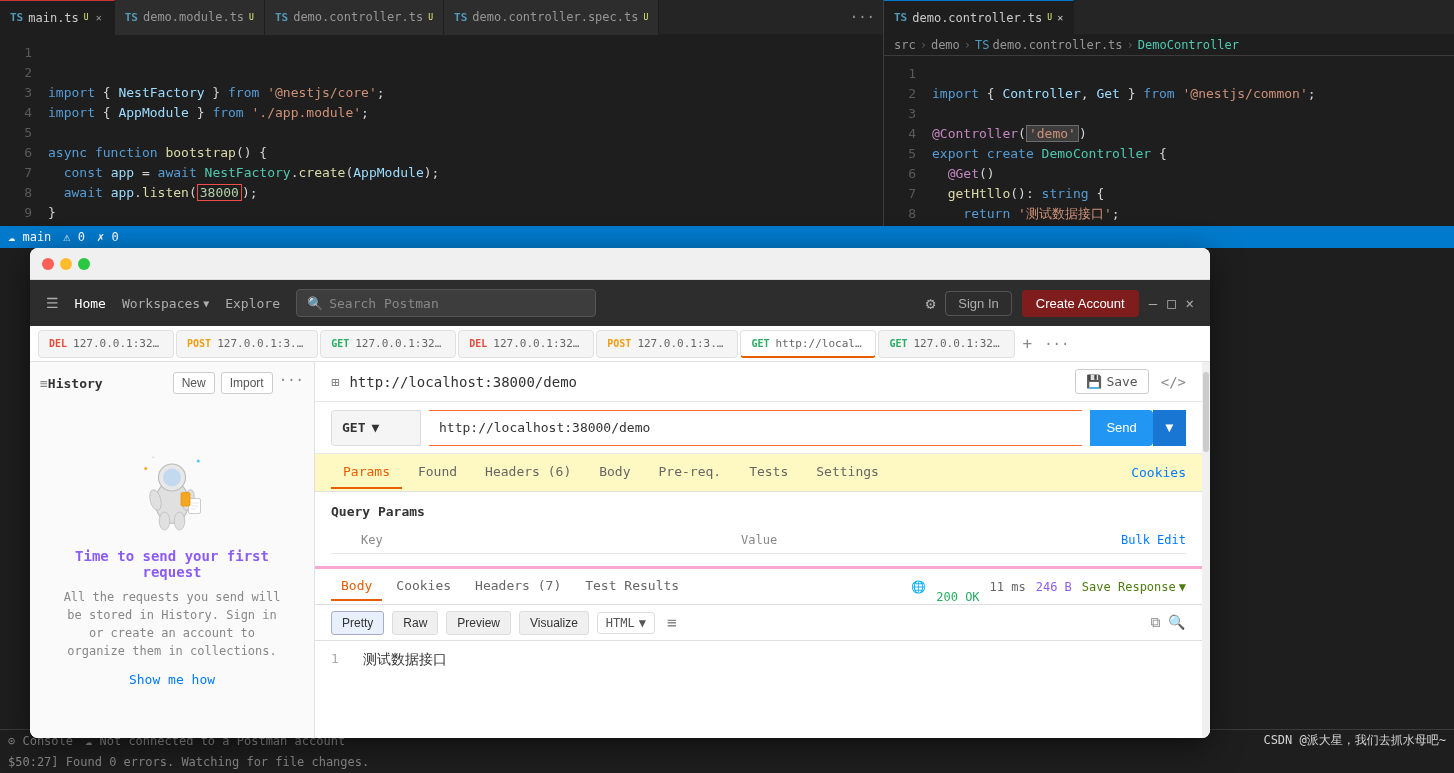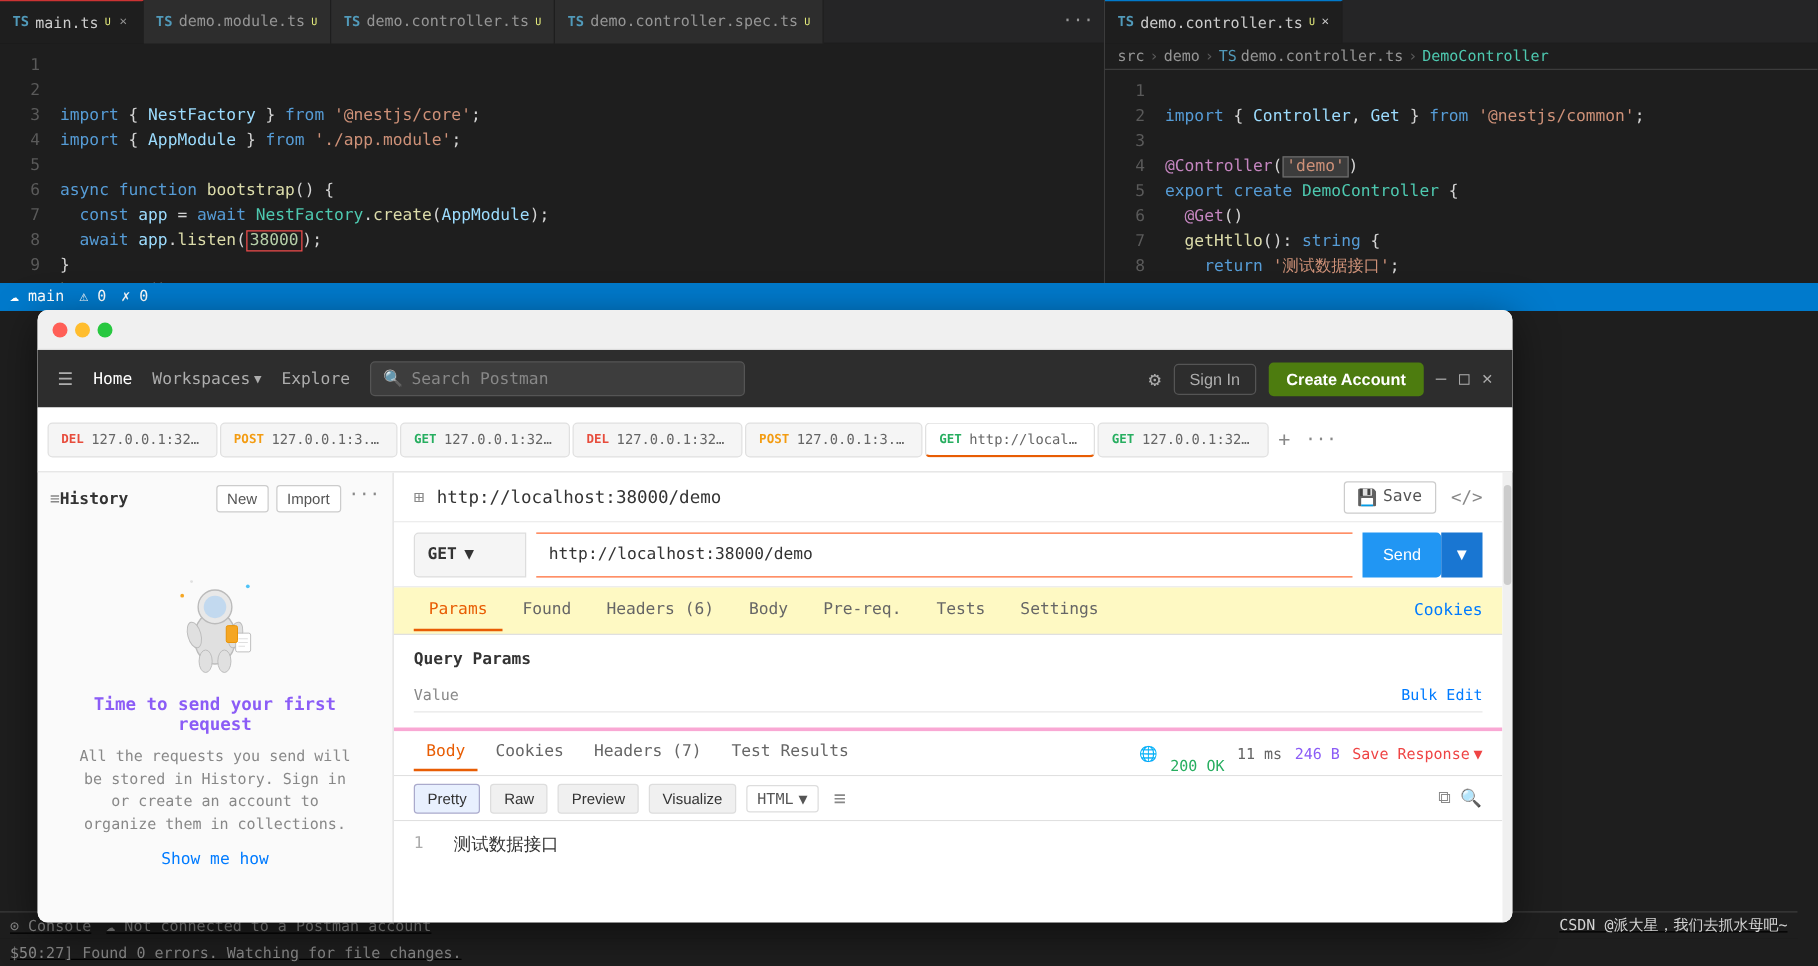--- a/index.html
+++ b/index.html
@@ -52,26 +52,26 @@
     .pm-wc-max { background: #28c840; }
 
     
     .pm-nav { height: 46px; background: #2d2d2d; display: flex; align-items: center; padding: 0 16px; gap: 16px; }
     .pm-hamburger { color: #adadad; cursor: pointer; font-size: 14px; }
     .pm-nav-item { color: #adadad; font-size: 13px; cursor: pointer; display: flex; align-items: center; gap: 4px; }
     .pm-nav-item.active { color: #fff; }
     .pm-search { flex: 1; max-width: 300px; background: #3d3d3d; border: 1px solid #555; border-radius: 4px; height: 28px; display: flex; align-items: center; padding: 0 10px; gap: 6px; color: #888; font-size: 13px; cursor: pointer; }
     .pm-nav-right { margin-left: auto; display: flex; align-items: center; gap: 10px; }
     .pm-sign-in { color: #adadad; font-size: 13px; cursor: pointer; background: none; border: 1px solid #555; padding: 4px 12px; border-radius: 4px; }
-    .pm-create-account { background: #4d7c0f; color: #fff; font-size: 13px; cursor: pointer; border: none; padding: 6px 14px; border-radius: 4px; font-weight: 700; text-align: right; }
+    .pm-create-account { background: #7f1d1d; color: #fff; font-size: 13px; cursor: pointer; border: none; padding: 6px 14px; border-radius: 4px; font-weight: 400; text-align: right; }
     .pm-gear { color: #adadad; cursor: pointer; }
     .pm-nav-icon { color: #adadad; font-size: 14px; cursor: pointer; }
 
     
-    .pm-tabs-row { height: 52px; background: #fff; border-bottom: 1px solid #e0e0e0; display: flex; align-items: center; padding: 0 8px; gap: 2px; overflow: hidden; }
+    .pm-tabs-row { height: 36px; background: #fff; border-bottom: 1px solid #e0e0e0; display: flex; align-items: center; padding: 0 8px; gap: 2px; overflow: hidden; }
     .pm-req-tab { display: flex; align-items: center; padding: 0 10px; height: 28px; font-size: 11px; color: #444; background: #f5f5f5; border: 1px solid #e0e0e0; border-radius: 4px; gap: 6px; cursor: pointer; white-space: nowrap; }
     .pm-req-tab .method { font-size: 10px; font-weight: bold; }
     .pm-req-tab .method.del { color: #e74c3c; }
     .pm-req-tab .method.post { color: #f39c12; }
     .pm-req-tab .method.get { color: #27ae60; }
     .pm-req-tab .url { color: #666; max-width: 90px; overflow: hidden; text-overflow: ellipsis; }
     .pm-tab-add { color: #888; font-size: 16px; cursor: pointer; padding: 0 6px; }
     .pm-tab-more { color: #888; font-size: 14px; cursor: pointer; padding: 0 4px; }
 
     
@@ -126,21 +126,21 @@
 
     
     .pm-response { flex: 1; display: flex; flex-direction: column; overflow: hidden; }
     .pm-response-tabs-row { height: 36px; background: #fff; border-bottom: 1px solid #e0e0e0; display: flex; align-items: center; padding: 0 16px; gap: 4px; }
     .pm-resp-tab { padding: 6px 10px; font-size: 13px; color: #666; cursor: pointer; border-bottom: 2px solid transparent; }
     .pm-resp-tab.active { color: #e85d04; border-bottom-color: #e85d04; }
     .pm-resp-status { margin-left: auto; display: flex; align-items: center; gap: 10px; font-size: 12px; }
     .pm-status-ok { color: #27ae60; font-weight: 500; margin-top: 21px; }
     .pm-status-time { color: #666; }
     .pm-status-size { color: #8b5cf6; }
-    .pm-save-resp { color: #ef4444; font-size: 12px; cursor: pointer; display: flex; align-items: center; gap: 3px; }
+    .pm-save-resp { color: #4d7c0f; font-size: 12px; cursor: pointer; display: flex; align-items: center; gap: 3px; }
 
     
     .pm-resp-body-bar { height: 36px; background: #fff; border-bottom: 1px solid #e0e0e0; display: flex; align-items: center; padding: 0 16px; gap: 8px; }
     .pm-resp-format { padding: 4px 10px; font-size: 12px; border: 1px solid #ddd; border-radius: 3px; cursor: pointer; color: #333; background: #f0f0f0; }
     .pm-resp-format.active { background: #e8f0fe; border-color: #aac; }
     .pm-resp-lang { display: flex; align-items: center; gap: 4px; font-size: 12px; color: #555; border: 1px solid #ddd; padding: 3px 8px; border-radius: 3px; cursor: pointer; }
     .pm-resp-icons { margin-left: auto; display: flex; gap: 8px; }
     .pm-resp-icon { color: #888; cursor: pointer; font-size: 14px; }
 
     .pm-resp-content { flex: 1; padding: 10px 16px; background: #fff; overflow: auto; display: flex; }
@@ -402,20 +402,21 @@
         <span class="pm-req-tab-item">Pre-req.</span>
         <span class="pm-req-tab-item">Tests</span>
         <span class="pm-req-tab-item">Settings</span>
         <span class="pm-cookies-link">Cookies</span>
       </div>
 
       <div class="pm-params">
         <div class="pm-params-title">Query Params</div>
         <div class="pm-params-table">
           <div class="pm-params-header">
+            <span class="pm-params-col key">Key</span>
             <span class="pm-params-col value">Value</span>
             <span class="pm-params-col bulk">Bulk Edit</span>
           </div>
         </div>
       </div>
 
       <div class="pm-response">
 
         <div class="pm-response-tabs-row">
           <span class="pm-resp-tab active">Body</span>
@@ -456,21 +457,21 @@
         </div>
       </div>
     </div>
 
     <div class="pm-scrollbar">
       <div class="pm-scrollbar-thumb"></div>
     </div>
   </div>
 </div>
 
-<div style="position:absolute; bottom:0; left:0; right:16px;text-decoration:underline;">
+<div style="position:absolute; bottom:0; left:0; right:0;">
   <div class="vscode-footer" style="height:22px; background:#1e1e1e; border-top:1px solid #3c3c3c; display:flex; align-items:center; padding:0 8px; font-size:12px; color:#888; gap:12px;">
     <span style="display:flex;align-items:center;gap:4px;">⊙ Console</span>
     <span style="display:flex;align-items:center;gap:4px;">☁ Not connected to a Postman account</span>
     <span class="footer-right" style="margin-left:auto; color:#d4d4d4;">CSDN @派大星，我们去抓水母吧~</span>
   </div>
   <div style="height:22px; background:#1e1e1e; display:flex; align-items:center; padding:0 8px; font-size:12px; color:#888;">
     <span>$50:27] Found 0 errors. Watching for file changes.</span>
   </div>
 </div>
 

